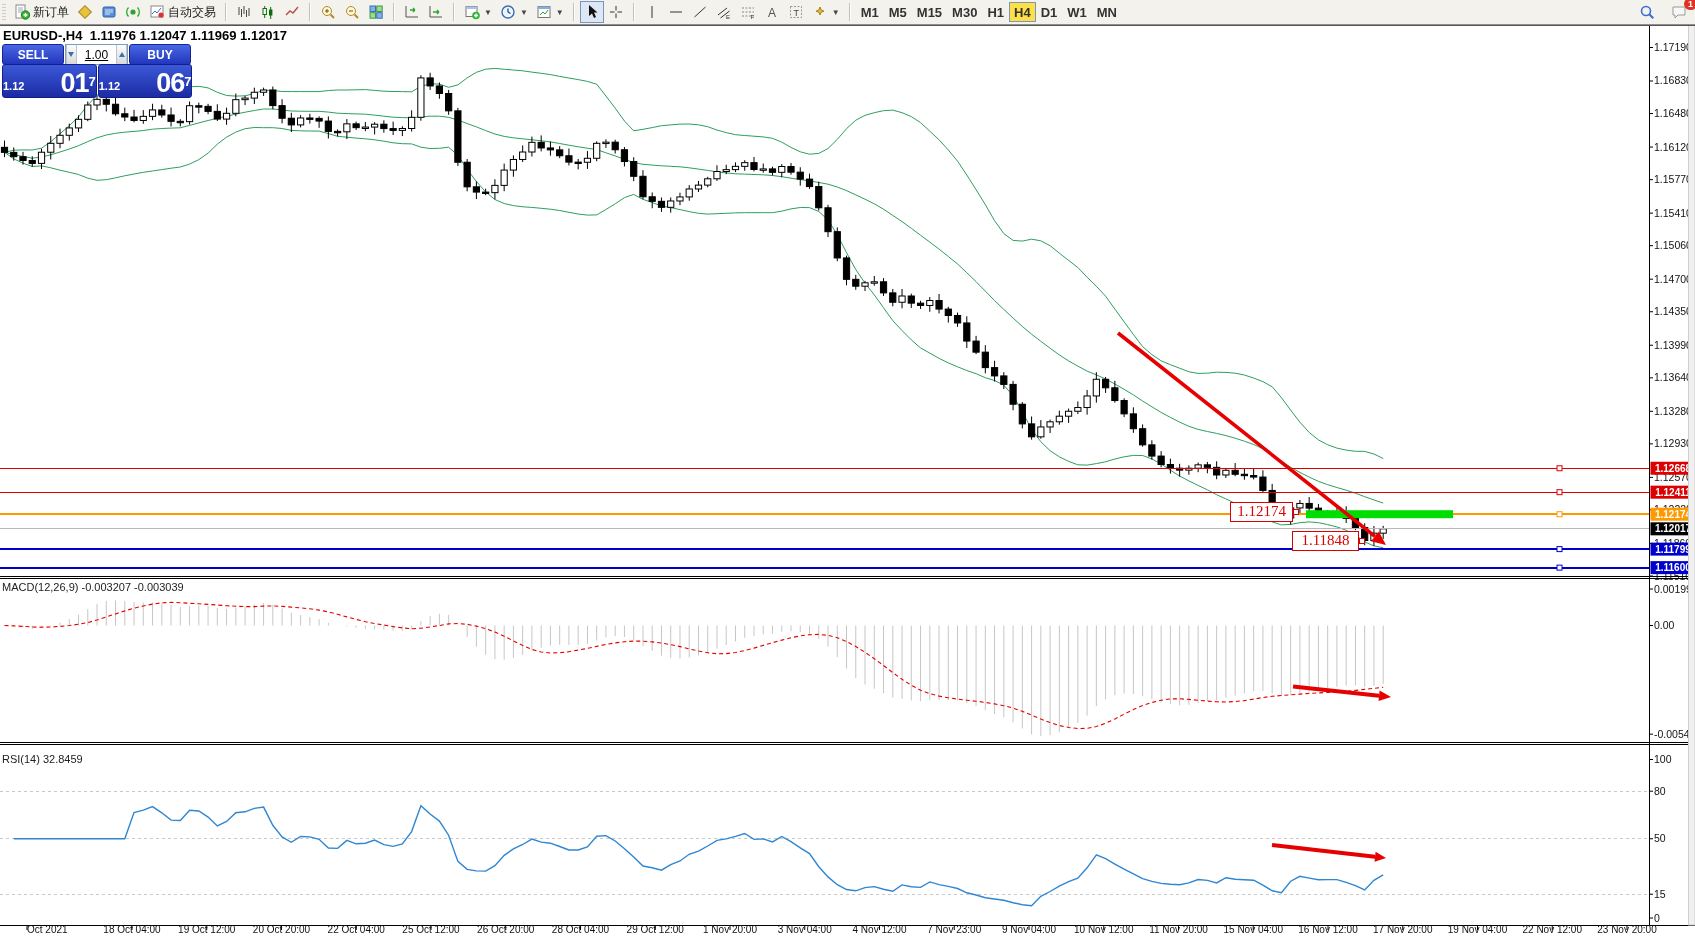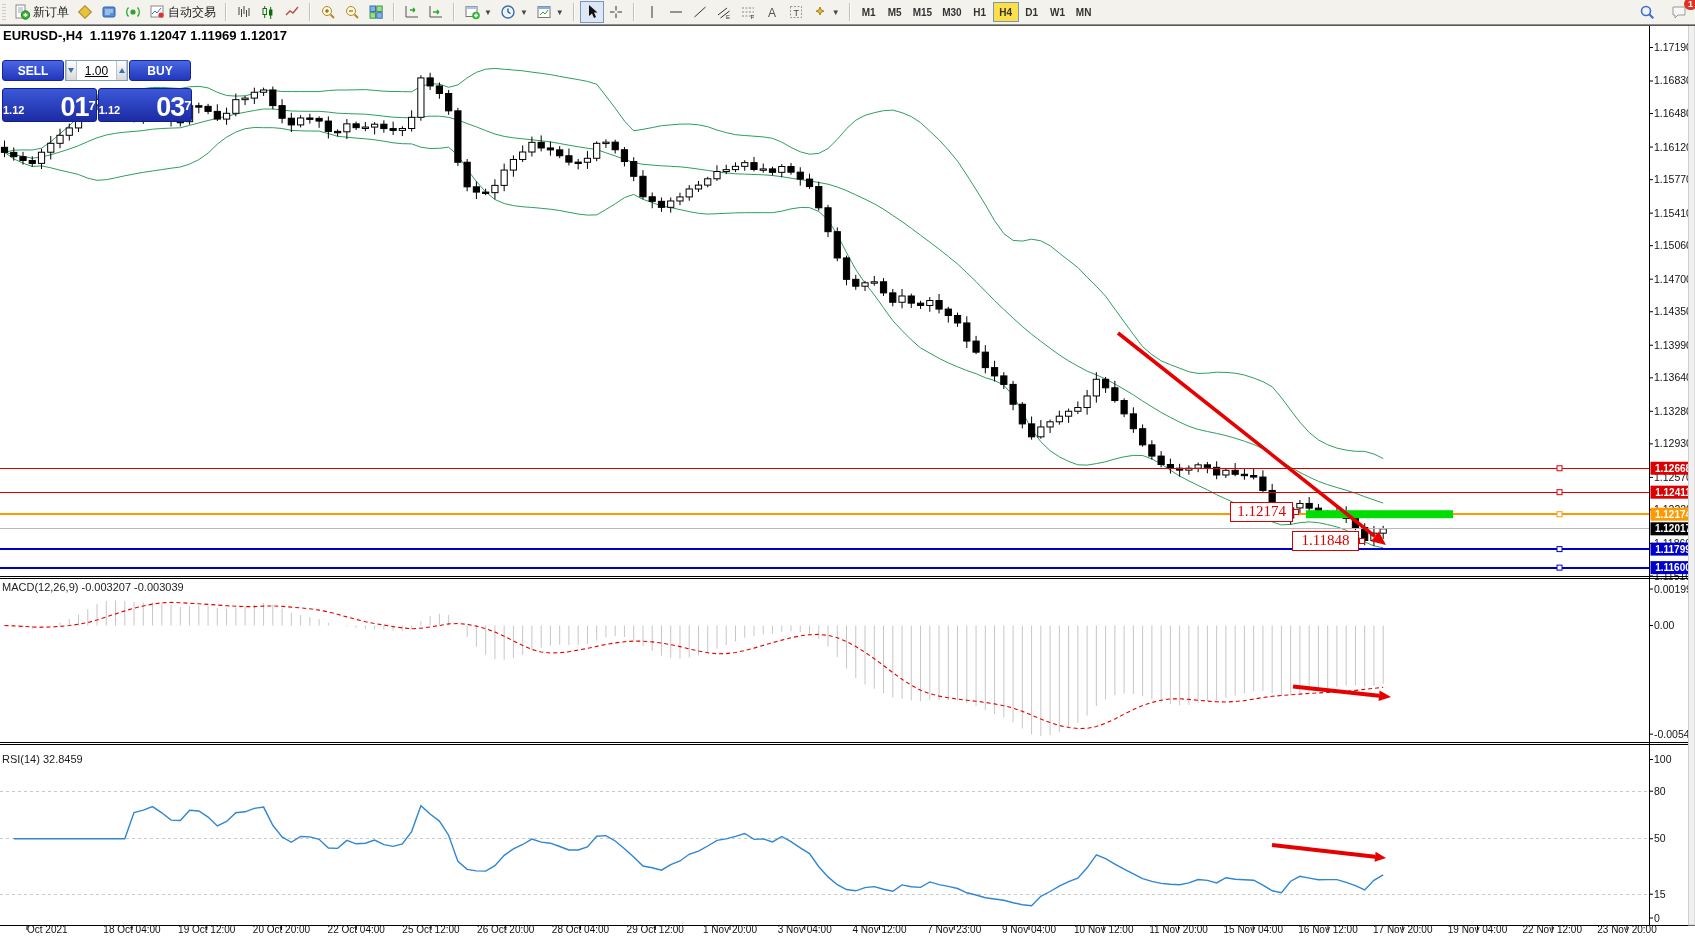--- a/index.html
+++ b/index.html
@@ -10,33 +10,33 @@
     border-bottom:1px solid #8f8f8f;box-shadow:0 1px 0 #555;display:flex;align-items:center;z-index:30;}
   .tb-group{display:flex;align-items:center;height:24px;padding:0 2px;}
   .tb-sep{width:1px;height:18px;background:#c2c0ba;margin:0 3px;border-right:1px solid #fff;}
   .tb-handle{width:4px;height:16px;margin:0 2px;background:repeating-linear-gradient(#cfcdc6 0 1px,#f4f2ec 1px 3px);}
   .tb-btn{display:flex;align-items:center;gap:3px;height:22px;padding:0 3px;border:1px solid transparent;
     background:transparent;font-size:12px;color:#222;cursor:default;}
   .tb-btn svg{width:16px;height:16px;display:block;}
   .tb-btn.pressed{background:#dde7f5;border:1px solid #7a96b8;}
   .caret{font-size:8px;color:#444;margin-left:1px;}
   .tf-btn{height:20px;min-width:26px;padding:0 4px;border:1px solid transparent;background:transparent;
-    font-size:10px;font-weight:bold;color:#333;}
+    font-size:13px;font-weight:bold;color:#333;}
   .tf-btn.pressed{background:#fde047;border:1px solid #7a96b8;}
   .tb-right{position:absolute;right:4px;top:1px;display:flex;align-items:center;gap:8px;}
   .chat-wrap{position:relative;}
   .badge{position:absolute;top:-4px;right:-7px;background:#e03224;color:#fff;border-radius:8px;
     font-size:9px;font-weight:bold;padding:1px 4px;line-height:10px;}
   
   #chart-svg{position:absolute;left:0;top:0;z-index:1;}
   .quote-header{position:absolute;left:3px;top:28px;z-index:10;font-size:13px;font-weight:bold;
     color:#000;white-space:pre;}
   
   .trade-panel{position:absolute;left:2px;top:44px;width:189px;z-index:20;font-family:"Liberation Sans",sans-serif;}
-  .tp-row{display:flex;height:27px;margin-top:16px;}
+  .tp-row{display:flex;height:19px;}
   .tp-btn{width:62px;height:21px;border:1px solid #15249a;border-radius:3px;color:#fff;font-size:12px;
     font-weight:bold;background:linear-gradient(#4a67e4,#2136bc);padding:0;}
   .tp-vol{flex:1;display:flex;height:19px;border:1px solid #7f9db9;background:#fff;margin:0 1px;text-decoration:underline;}
   .tp-input{width:100%;border:none;outline:none;text-align:center;font-size:12px;padding:0;}
   .tp-spin{width:15px;border:none;background:linear-gradient(#fdfdfd,#d8d8d8);border-left:1px solid #b8c4d2;
     border-right:1px solid #b8c4d2;position:relative;padding:0;}
   .tri-up,.tri-down{display:block;margin:0 auto;width:0;height:0;border-left:3.5px solid transparent;
     border-right:3.5px solid transparent;}
   .tri-up{border-bottom:5px solid #3a6fb0;}
   .tri-down{border-top:5px solid #3a6fb0;}
@@ -969,18 +969,18 @@
       <button class="tp-btn">BUY</button>
     </div>
     <div class="tp-row2">
       <div class="tp-price">
         <span class="tp-small">1.12</span>
           <span class="tp-big">01</span>
           <span class="tp-sup">7</span>
       </div>
       <div class="tp-price">
         <span class="tp-small">1.12</span>
-          <span class="tp-big">03</span>
+          <span class="tp-big">06</span>
           <span class="tp-sup">7</span>
       </div>
     </div>
   </div>
 </div>
 
 </body></html>

